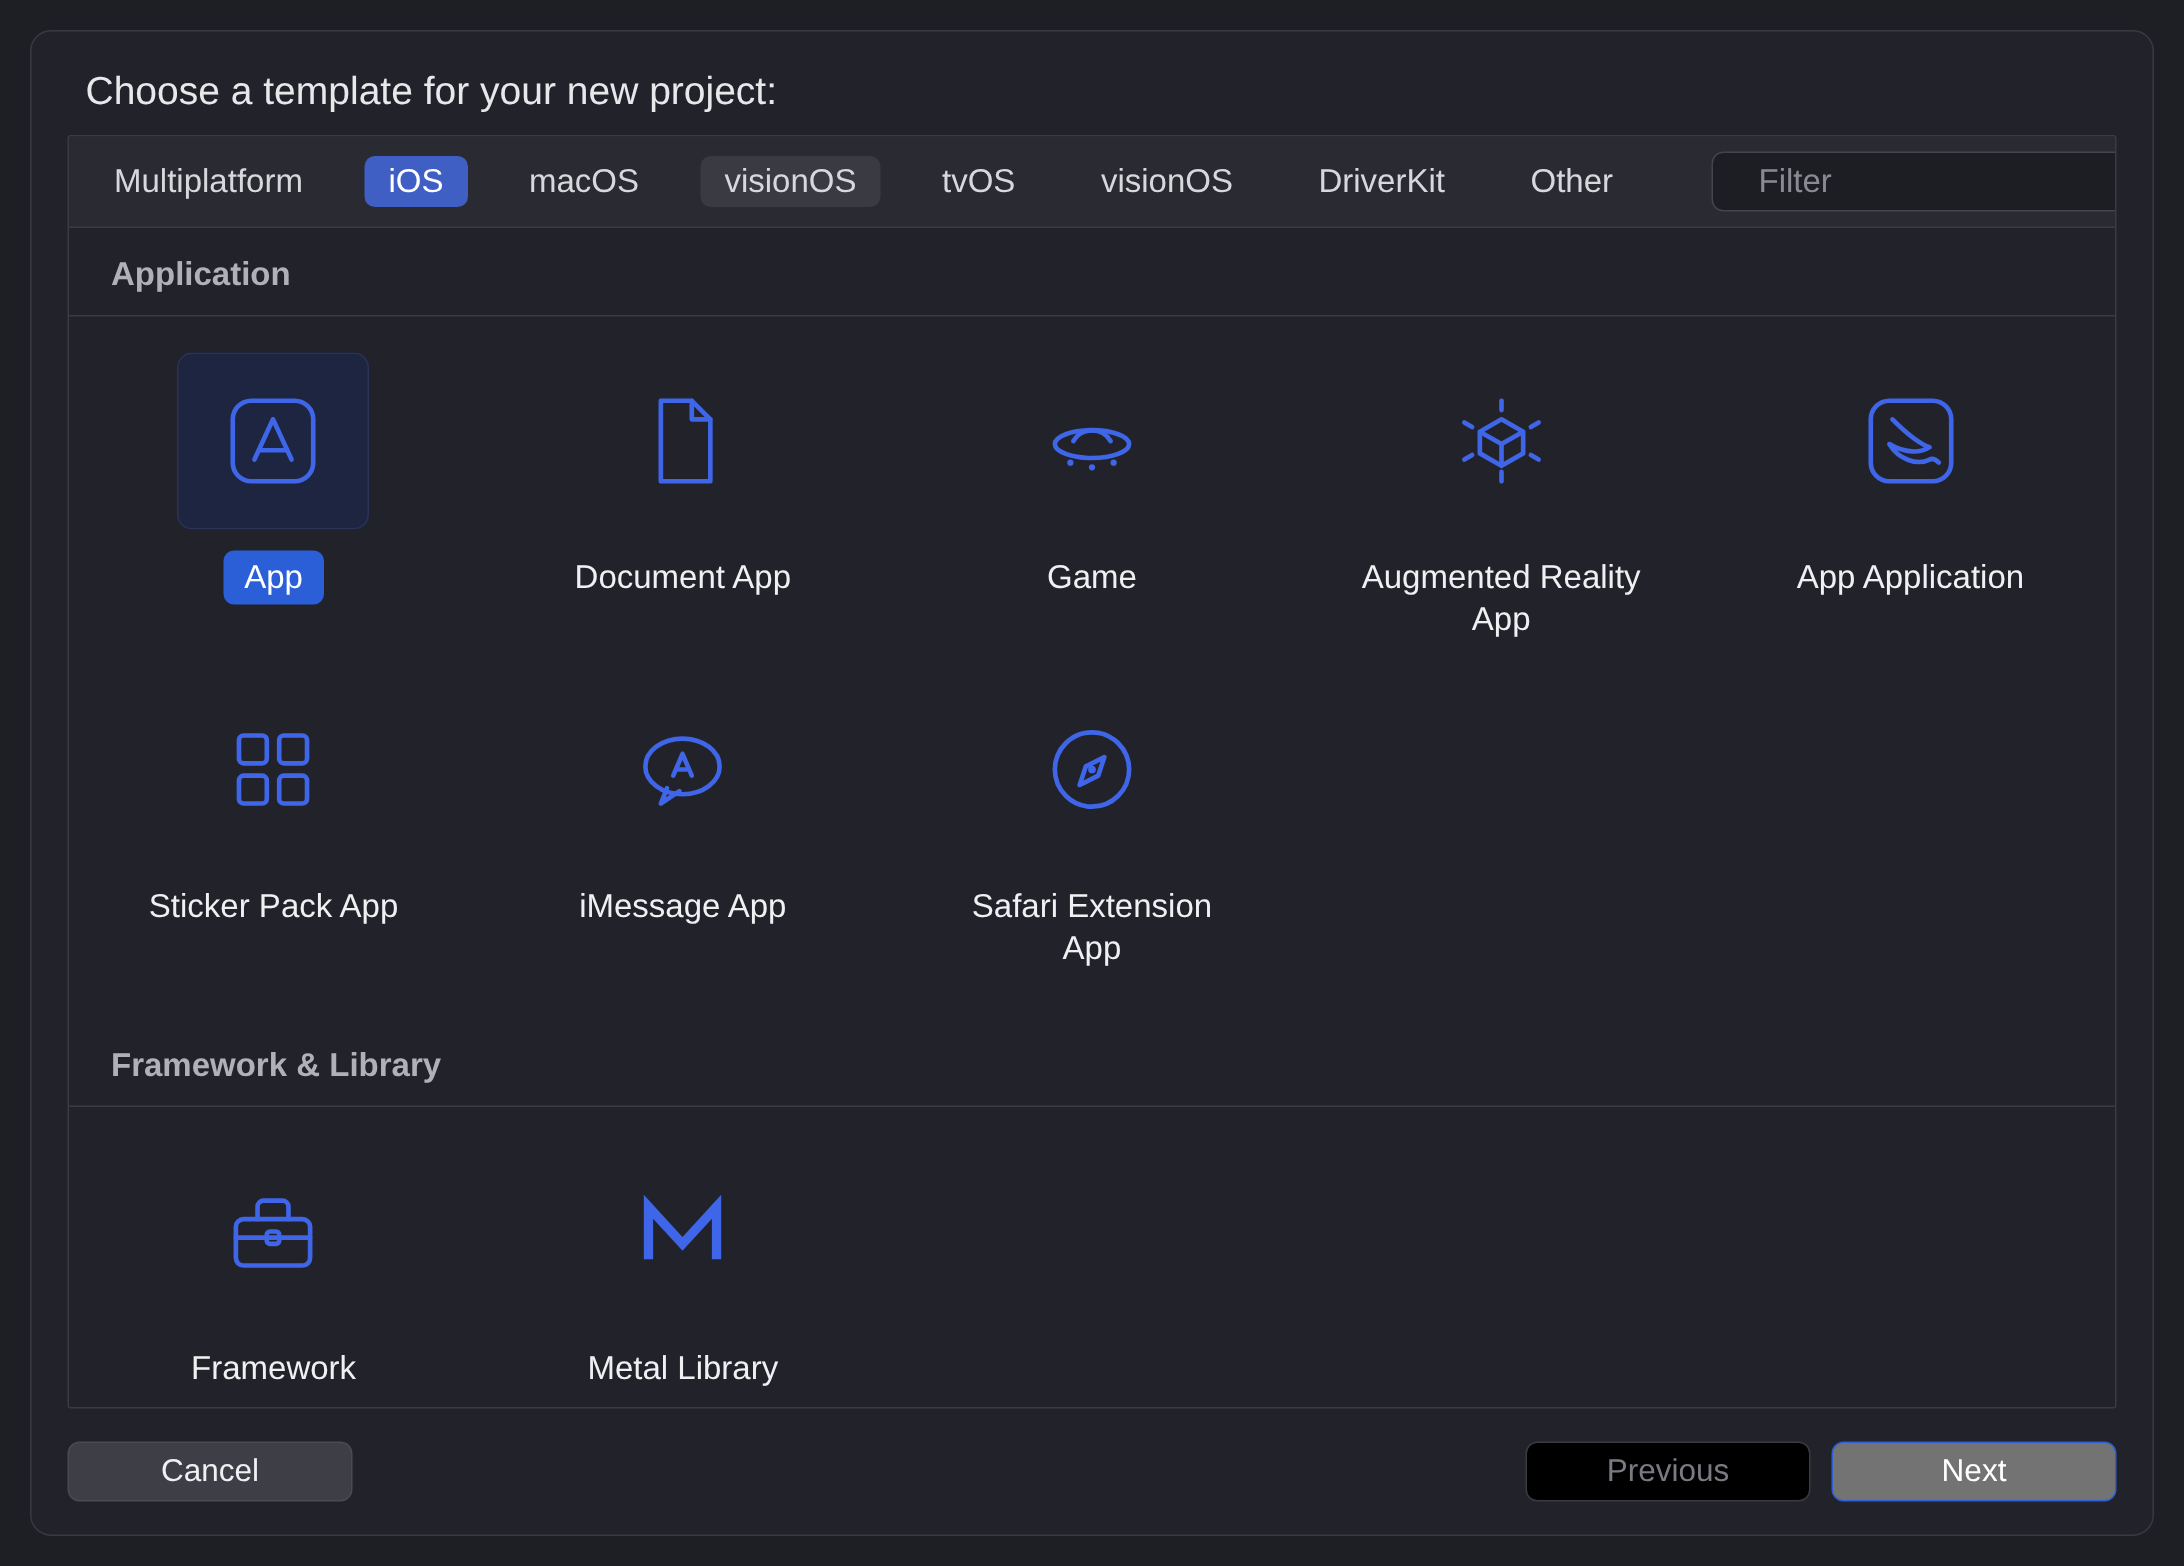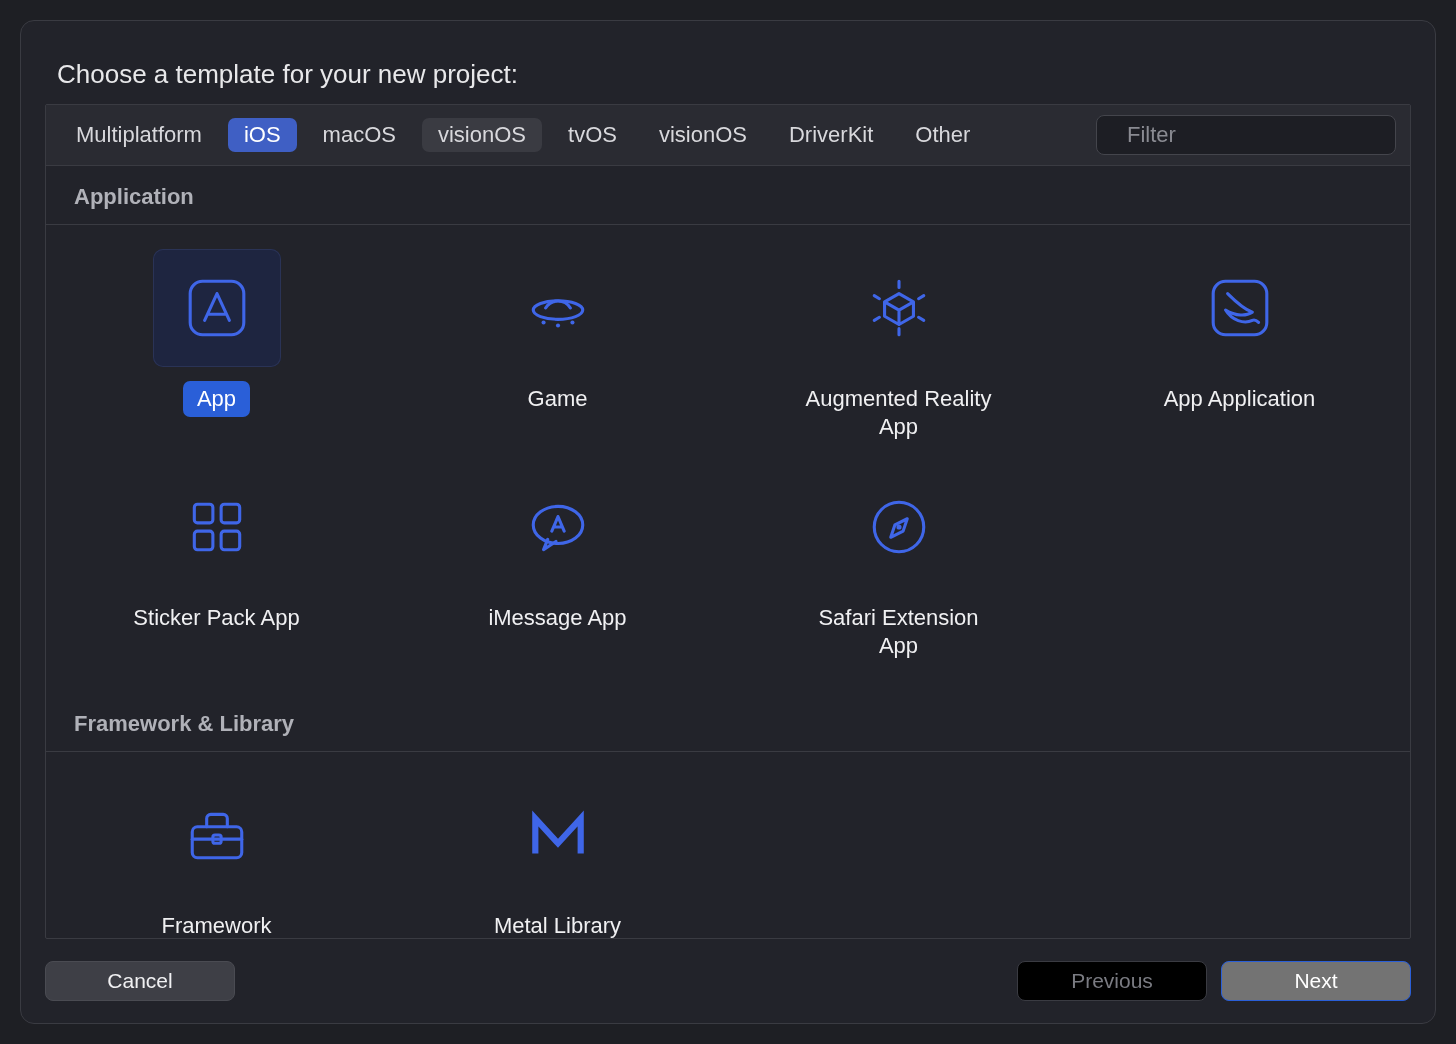--- a/index.html
+++ b/index.html
@@ -17,34 +17,34 @@
     border: 1px solid #3a3b42;
     border-radius: 14px;
     padding: 18px 24px 22px 24px;
     display: flex;
     flex-direction: column;
   }
   .sheet-title {
     font-size: 26px;
     font-weight: 400;
     color: #e8e8ea;
-    margin: 20px 12px 14px 12px;
+    margin: 6px 12px 14px 12px;
   }
   .content-frame {
     flex: 1 1 auto;
     border: 1px solid #3a3b42;
     border-radius: 2px;
     display: flex;
     flex-direction: column;
     overflow: hidden;
   }
   .tabbar {
     display: flex;
     align-items: center;
-    gap: 10px;
+    gap: 25px;
     padding: 10px 14px;
     background: #2a2b32;
     border-bottom: 1px solid #3a3b42;
   }
   .tab {
     font-size: 22px;
     color: #d8d8dc;
     padding: 4px 16px;
     border-radius: 7px;
     cursor: default;
@@ -94,21 +94,21 @@
   }
   .section-header {
     font-size: 22px;
     font-weight: 600;
     color: #b0b1b8;
     padding: 18px 28px 14px 28px;
     border-bottom: 1px solid #3a3b42;
   }
   .grid {
     display: grid;
-    grid-template-columns: repeat(4, 1fr);
+    grid-template-columns: repeat(5, 1fr);
     padding: 10px 0 20px 0;
   }
   .cell {
     display: flex;
     flex-direction: column;
     align-items: center;
     padding: 14px 6px 10px 6px;
     gap: 14px;
   }
   .icon-box {
@@ -217,20 +217,31 @@
                   <path d="M32 18 L20 44 M32 18 L44 44 M24 38 H40" stroke="currentColor" stroke-width="3" fill="none" stroke-linecap="round" stroke-linejoin="round"></path>
                 </svg>
               </span>
             </div>
             <div class="caption selected">App</div>
           </div>
           <div class="cell">
             <div class="icon-box">
               <span class="template-icon">
                 <svg viewBox="0 0 64 64">
+                  <path d="M18 6 H38 L50 18 V58 H18 Z" stroke="currentColor" stroke-width="3" fill="none" stroke-linecap="round" stroke-linejoin="round"></path>
+                  <path d="M38 6 V18 H50" stroke="currentColor" stroke-width="3" fill="none" stroke-linecap="round" stroke-linejoin="round"></path>
+                </svg>
+              </span>
+            </div>
+            <div class="caption">Document App</div>
+          </div>
+          <div class="cell">
+            <div class="icon-box">
+              <span class="template-icon">
+                <svg viewBox="0 0 64 64">
                   <ellipse cx="32" cy="34" rx="24" ry="9" stroke="currentColor" stroke-width="3" fill="none" stroke-linecap="round" stroke-linejoin="round"></ellipse>
                   <path d="M20 32 A14 14 0 0 1 44 32" stroke="currentColor" stroke-width="3" fill="none" stroke-linecap="round" stroke-linejoin="round"></path>
                   <circle cx="18" cy="46" r="2" fill="currentColor"></circle>
                   <circle cx="32" cy="49" r="2" fill="currentColor"></circle>
                   <circle cx="46" cy="46" r="2" fill="currentColor"></circle>
                 </svg>
               </span>
             </div>
             <div class="caption">Game</div>
           </div>

